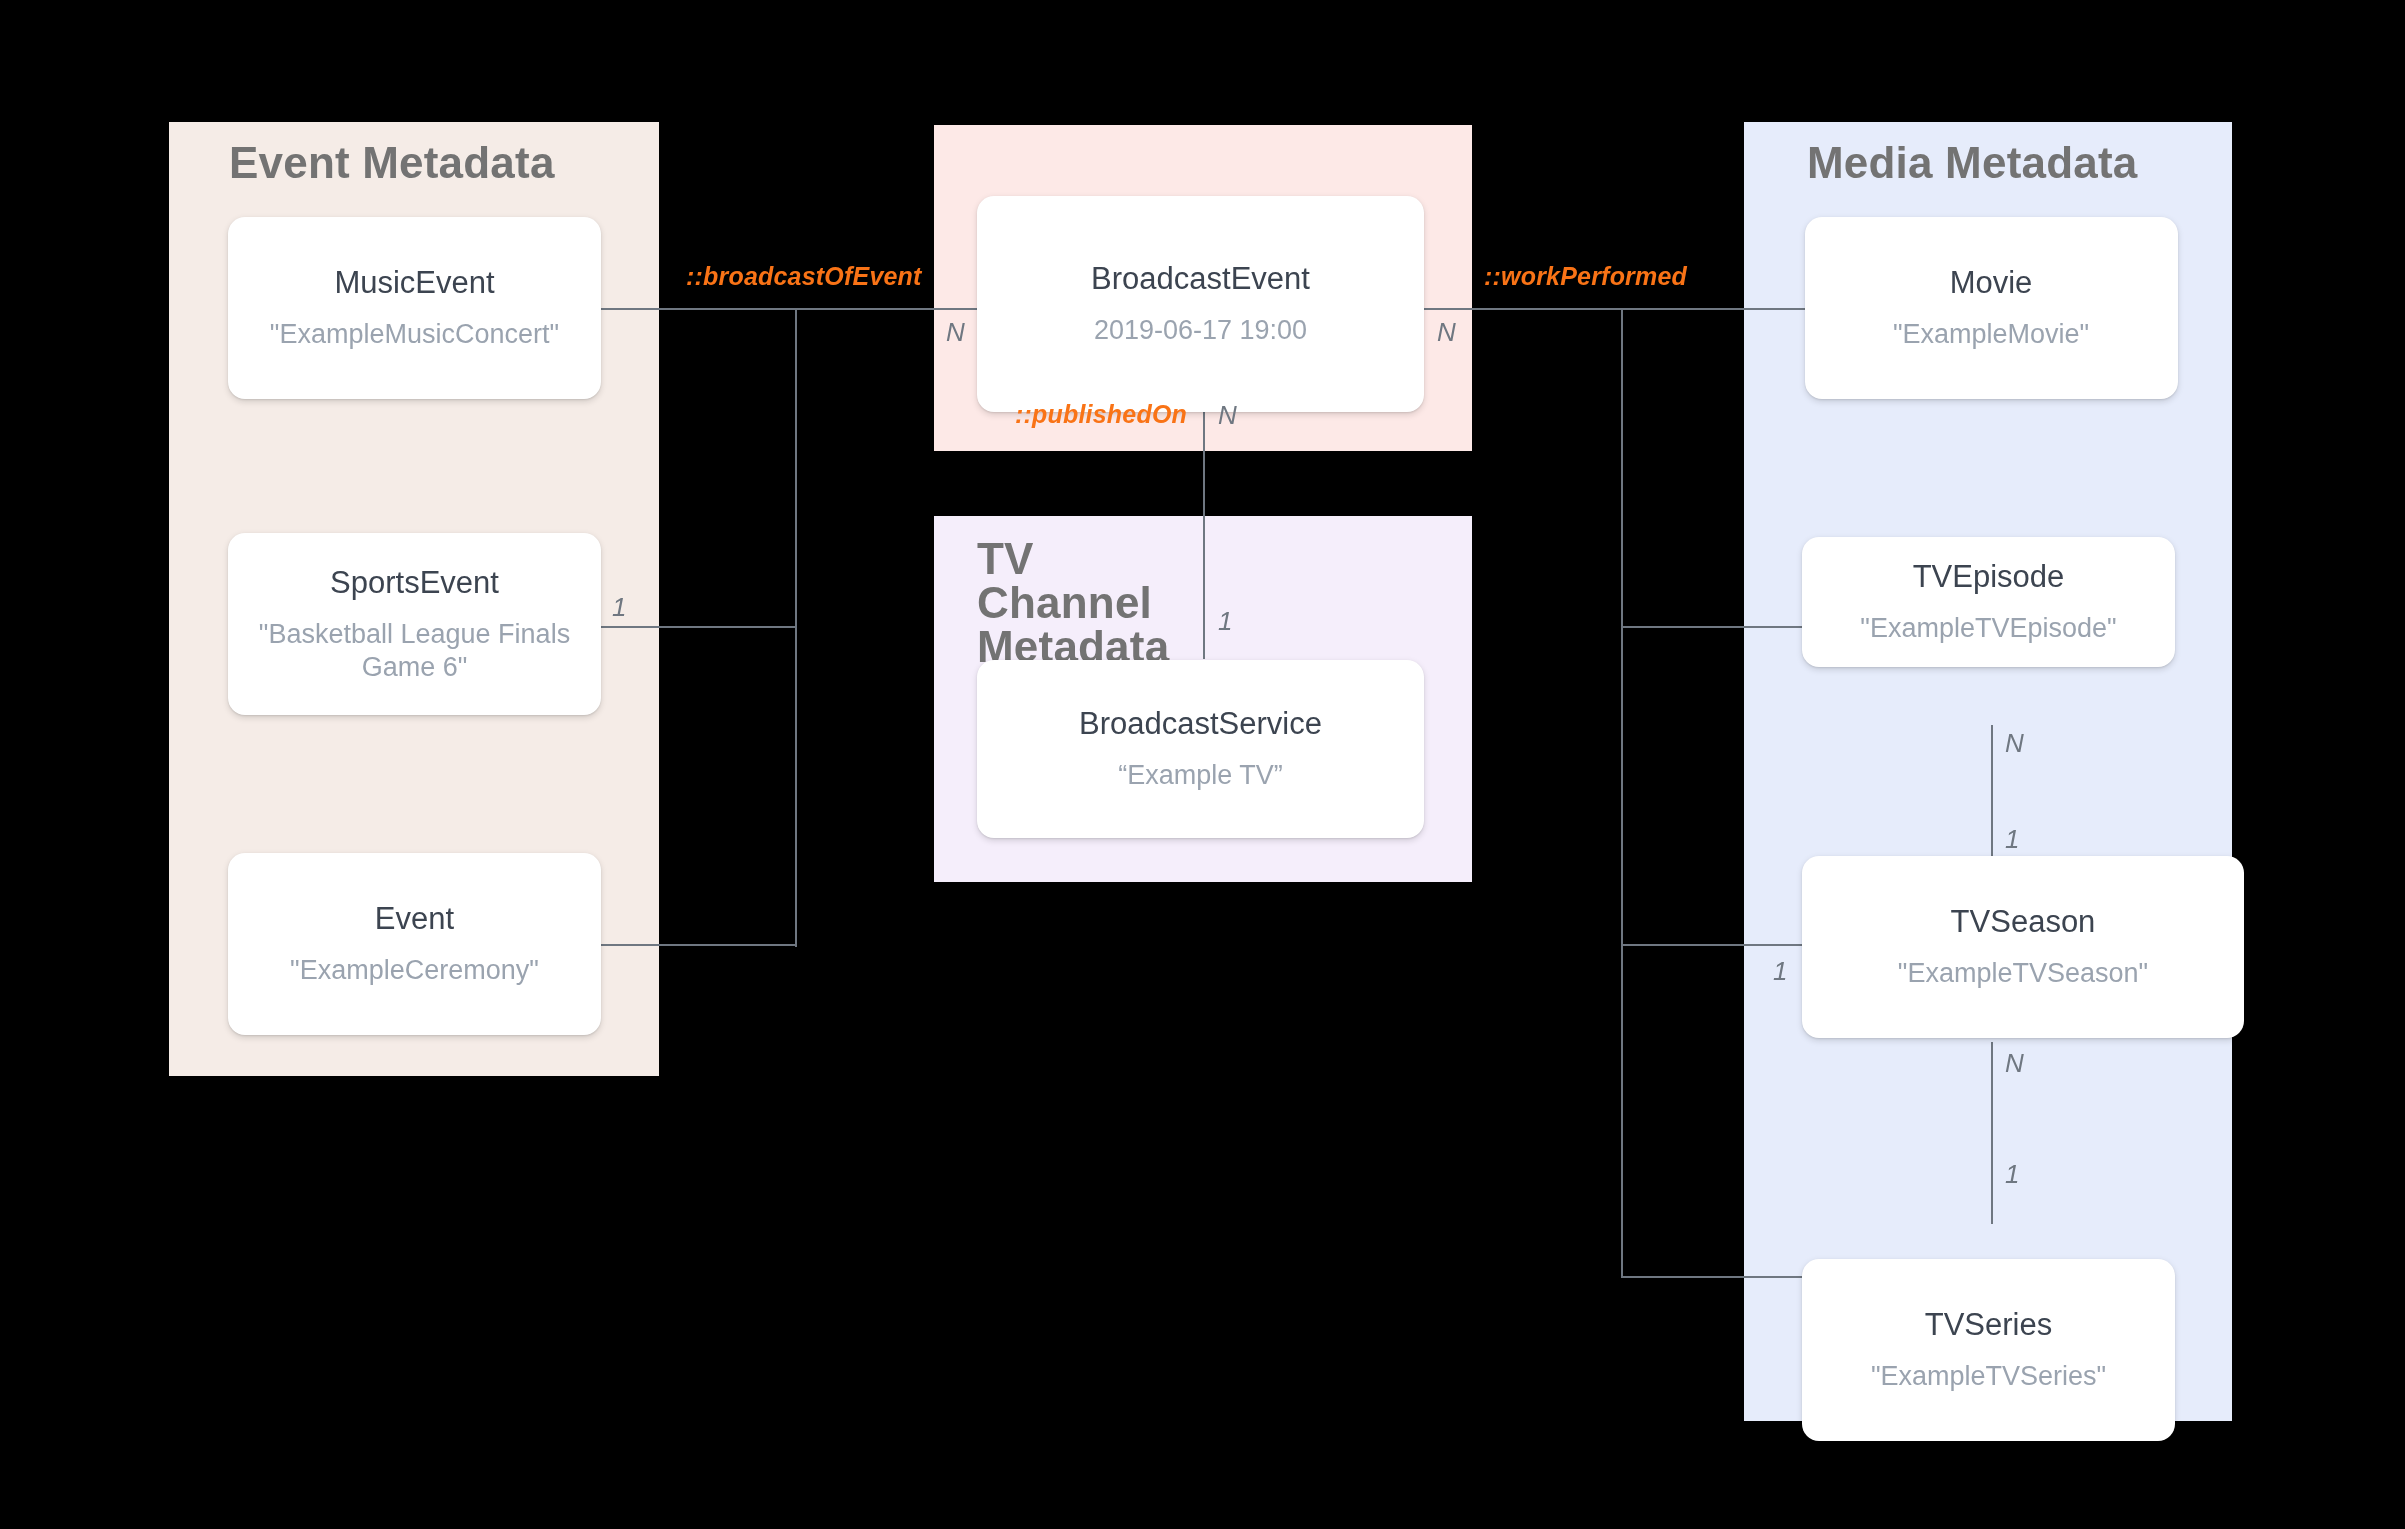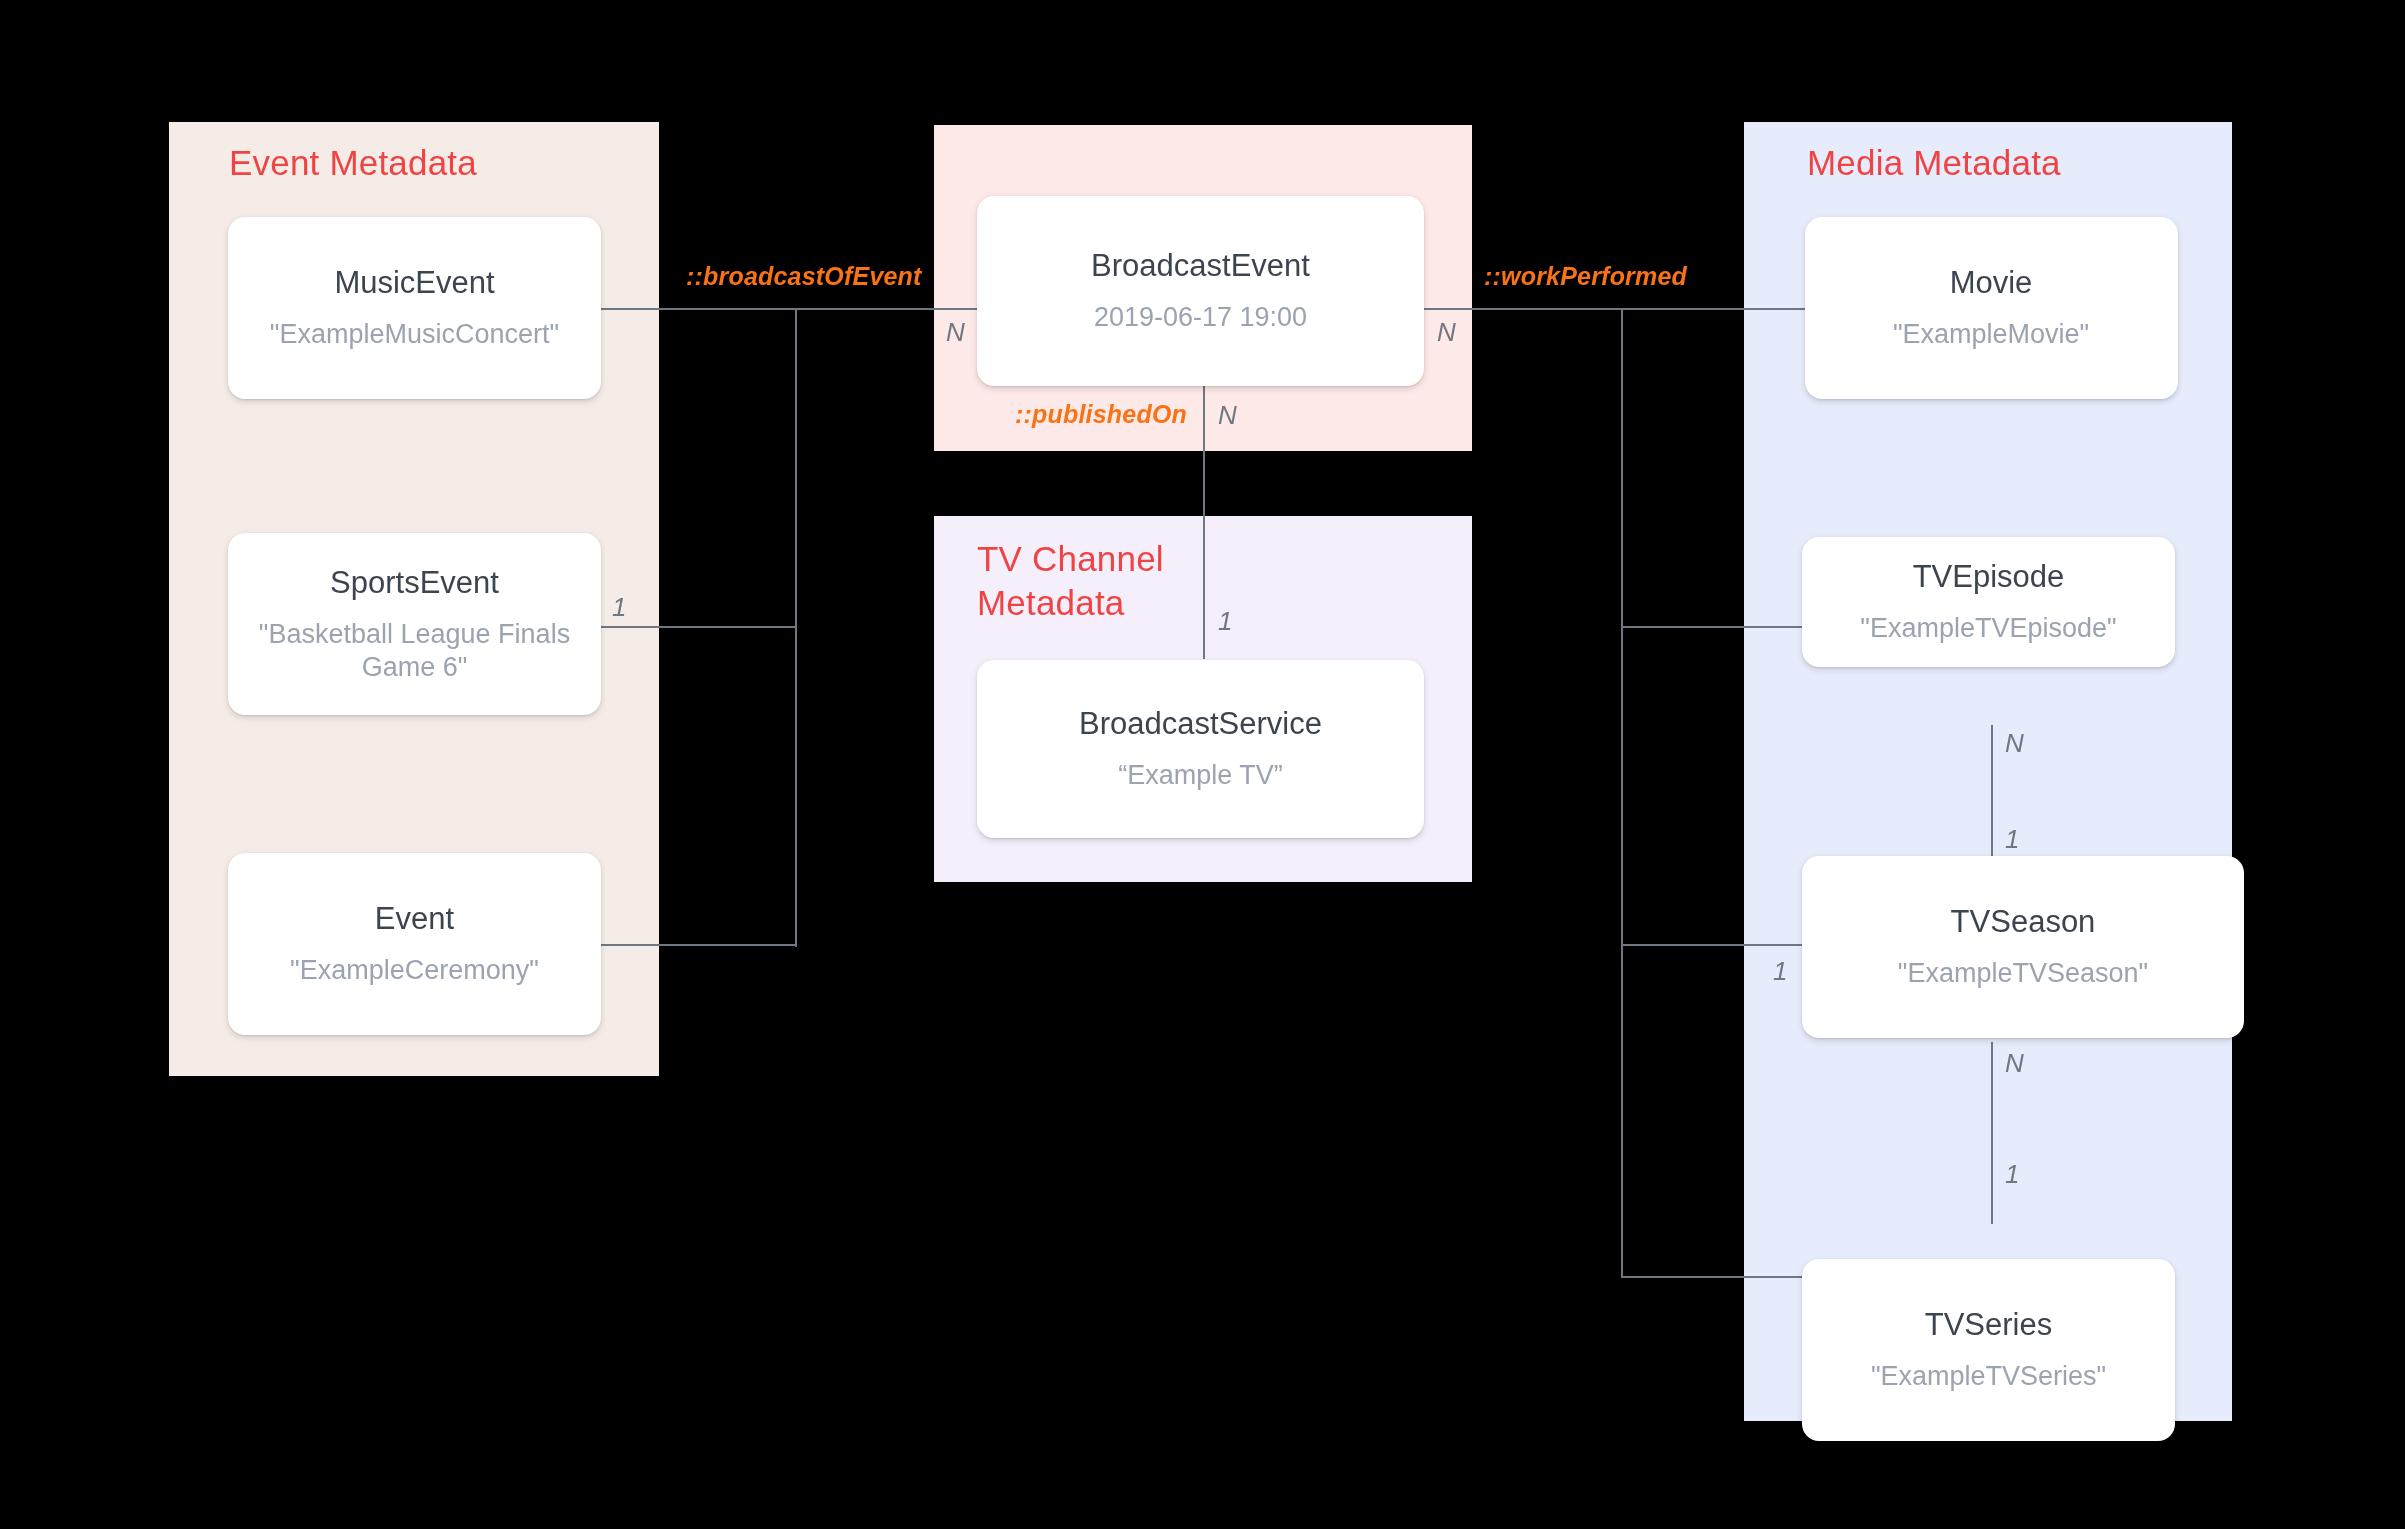--- a/index.html
+++ b/index.html
@@ -1,22 +1,22 @@
 <!DOCTYPE html>
 <html><head>
 <meta charset="utf-8">
 <style>
   html,body{margin:0;padding:0;background:#000;}
   body{width:2405px;height:1529px;position:relative;overflow:hidden;
        font-family:"Liberation Sans",sans-serif;}
   #stage{position:absolute;inset:0;width:2405px;height:1529px;}
 
   .group{position:absolute;box-sizing:border-box;}
-  .group-title{position:absolute;color:#ef4444;font-size:35px;line-height:44px;
-               font-weight:400;letter-spacing:0.2px;white-space:pre-line;}
+  .group-title{position:absolute;color:#737373;font-size:44px;line-height:44px;
+               font-weight:700;letter-spacing:0.2px;white-space:pre-line;}
 
   .card{position:absolute;background:#ffffff;border-radius:17px;
         box-shadow:0 2.9px 6.7px rgba(0,0,0,.13),0 1px 1.9px rgba(0,0,0,.10);
         display:flex;flex-direction:column;align-items:center;
         justify-content:center;box-sizing:border-box;padding:9.6px 17px;}
   .card-title{color:#3c4450;font-size:31px;line-height:36px;text-align:center;}
   .card-sub{color:#9aa3af;font-size:27px;line-height:32.5px;text-align:center;
             margin-top:17px;}
 
   .edge{position:absolute;background:#6f7781;}
@@ -71,21 +71,21 @@
   <div class="card" style="left:228px;top:533px;width:373px;height:182px;">
     <div class="card-title">SportsEvent</div>
     <div class="card-sub" style="max-width:315px;">"Basketball League Finals Game 6"</div>
   </div>
 
   <div class="card" style="left:228px;top:853px;width:373px;height:182px;">
     <div class="card-title">Event</div>
     <div class="card-sub">"ExampleCeremony"</div>
   </div>
 
-  <div class="card" style="left:977px;top:196px;width:447px;height:190px;">
+  <div class="card" style="left:977px;top:196px;width:447px;height:216px;">
     <div class="card-title">BroadcastEvent</div>
     <div class="card-sub">2019-06-17 19:00</div>
   </div>
 
   <div class="card" style="left:977px;top:660px;width:447px;height:178px;">
     <div class="card-title">BroadcastService</div>
     <div class="card-sub">“Example TV”</div>
   </div>
 
   <div class="card" style="left:1805px;top:217px;width:373px;height:182px;padding-left:16px;">

